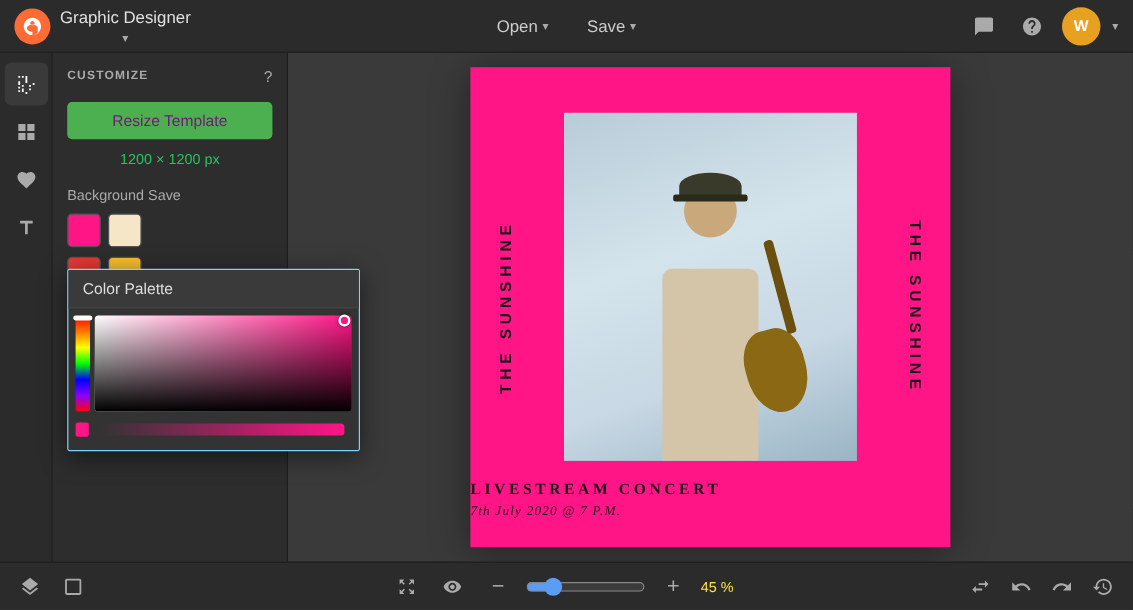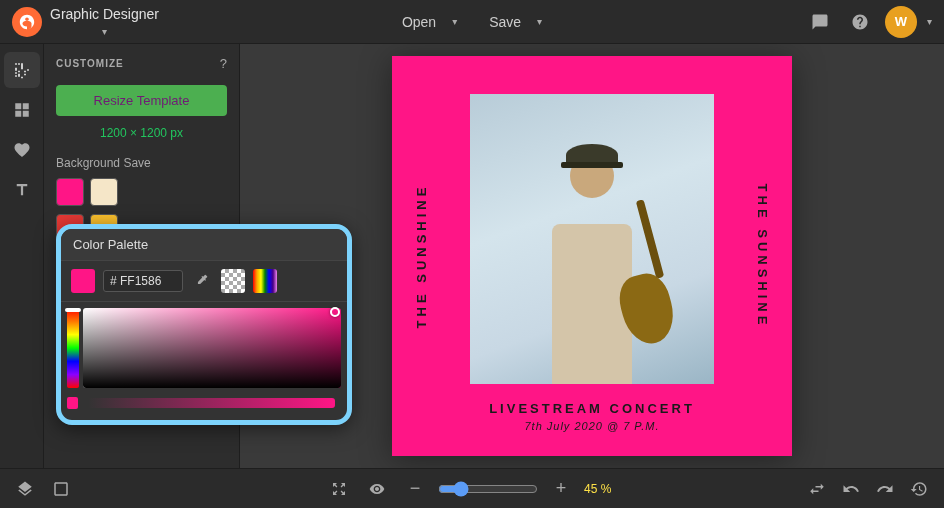--- a/index.html
+++ b/index.html
@@ -37,21 +37,21 @@
       position: absolute; left: 50%; transform: translateX(-50%);
     }
     .topbar-nav-btn {
       color: #cccccc;
       font-size: 14px;
       background: none;
       border: none;
       cursor: pointer;
       padding: 6px 14px;
       border-radius: 4px;
-      display: flex; align-items: center; gap: 16px;
+      display: flex; align-items: center; gap: 4px;
     }
     .topbar-right {
       display: flex; align-items: center; gap: 10px;
     }
     .topbar-icon-btn {
       background: none; border: none; cursor: pointer;
       color: #aaa;
       width: 30px; height: 30px;
       display: flex; align-items: center; justify-content: center;
       border-radius: 4px;
@@ -158,24 +158,24 @@
     .color-swatch.pink { background: #ff1586; }
     .color-swatch.light { background: #f5e6c8; }
     .color-swatch.red { background: #e53935; }
     .color-swatch.yellow { background: #fbc02d; }
 
     
     .color-palette-popup {
       position: absolute;
       left: 12px;
       top: 180px;
-      width: 296px;
+      width: 244px;
       background: #333;
-      border: 5px solid #7dd3fc;
-      border-radius: 16px;
+      border: 1px solid #7dd3fc;
+      border-radius: 2px;
       box-shadow: 0 4px 20px rgba(0,0,0,0.5);
       z-index: 100;
       overflow: hidden;
     }
     .popup-header {
       background: #3a3a3a;
       padding: 8px 12px;
       color: #ddd;
       font-size: 13px;
       font-weight: 500;
@@ -318,21 +318,21 @@
       writing-mode: vertical-rl;
       color: #1a1a1a;
       font-size: 13px;
       letter-spacing: 4px;
       font-weight: 700;
       text-transform: uppercase;
     }
     .canvas-bottom {
       position: absolute;
       bottom: 24px; left: 0; right: 0;
-      text-align: center;
+      font-family: Liberation Serif, serif;
     }
     .canvas-title {
       color: #1a1a1a;
       font-size: 13px;
       font-weight: 700;
       letter-spacing: 3px;
       text-transform: uppercase;
       margin-bottom: 4px;
     }
     .canvas-subtitle {
@@ -456,31 +456,20 @@
       <div class="color-swatch light"></div>
     </div>
     <div class="color-swatches">
       <div class="color-swatch red"></div>
       <div class="color-swatch yellow"></div>
     </div>
 
     
     <div class="color-palette-popup">
       <div class="popup-header">Color Palette</div>
-      <div class="popup-color-row">
-        <div class="popup-swatch" style="background:#ff1586;"></div>
-        <input type="text" class="popup-hex-input" value="# FF1586" style="">
-        <button class="popup-icon-btn">
-          <svg width="14" height="14" viewBox="0 0 24 24" fill="#aaa">
-              <path d="M20.71 5.63l-2.34-2.34a1 1 0 0 0-1.41 0l-3.12 3.12-1.41-1.42-1.42 1.42 1.41 1.41-6.6 6.6A2 2 0 0 0 5 16v3h3a2 2 0 0 0 1.42-.59l6.6-6.6 1.41 1.42 1.42-1.42-1.42-1.41 3.12-3.12a1 1 0 0 0 0-1.65z"></path>
-            </svg>
-        </button>
-        <div class="popup-checkerboard"></div>
-        <div class="popup-rainbow"></div>
-      </div>
 
       <div class="color-picker-area">
         <div class="hue-bar">
           <div class="hue-bar-thumb"></div>
         </div>
         <div class="saturation-box">
           <div class="saturation-overlay"></div>
           <div class="saturation-thumb"></div>
         </div>
       </div>

